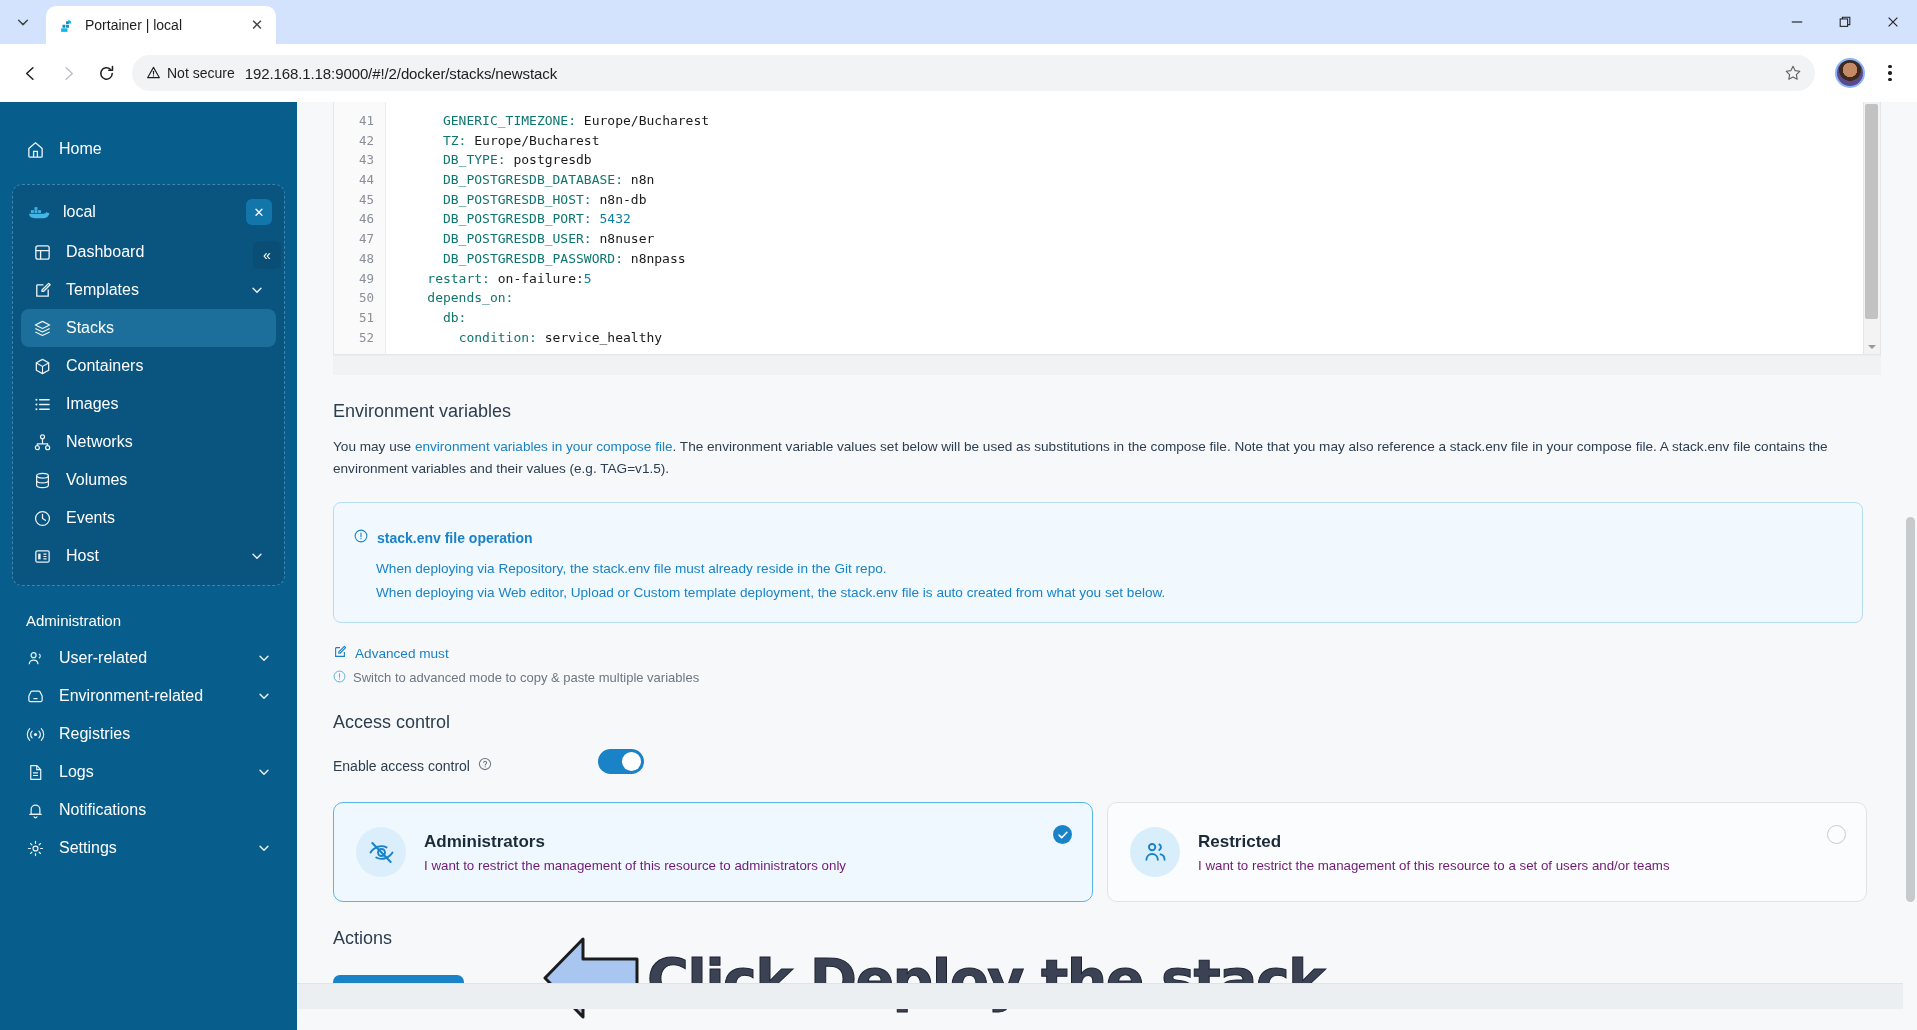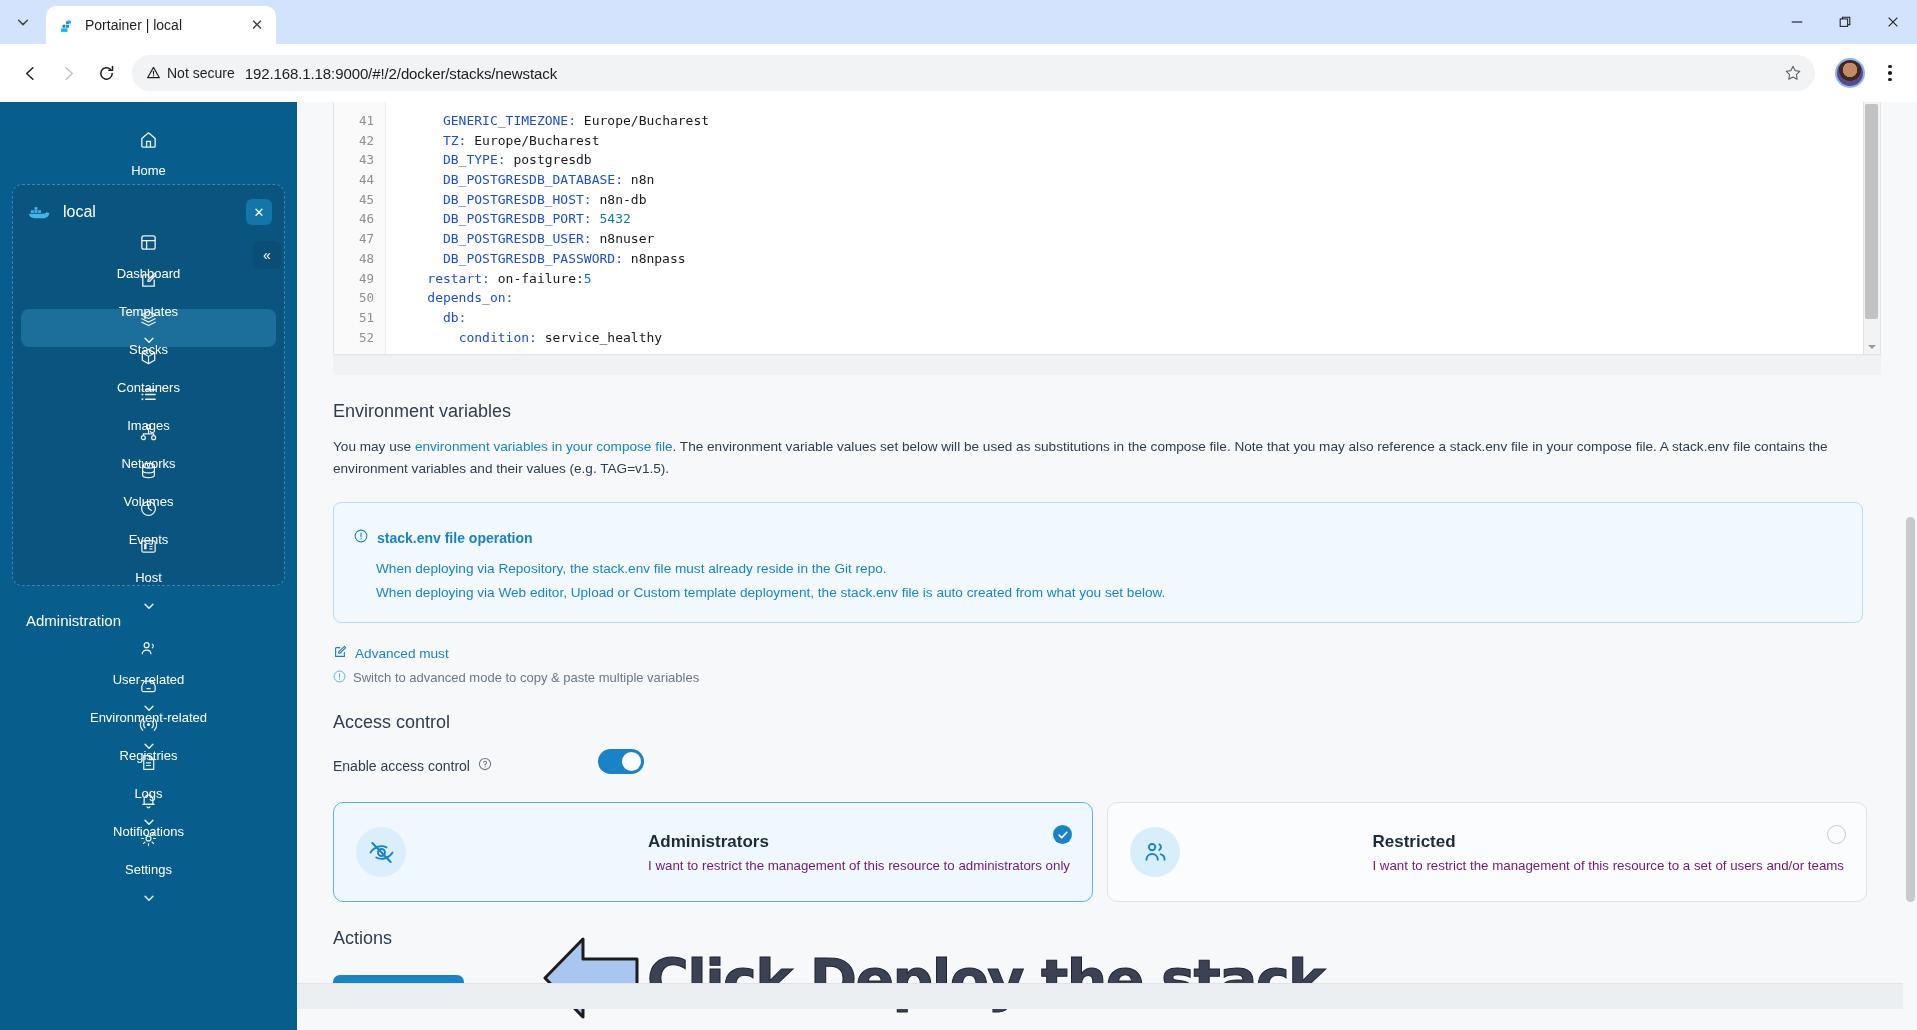--- a/index.html
+++ b/index.html
@@ -121,21 +121,21 @@
     position: absolute; top: 139px; right: 16px;
     width: 28px; height: 28px; border-radius: 6px;
     background: #0b4e75; display: flex;
     align-items: center; justify-content: center;
     color: #ffffff; font-size: 14px;
   }
 
   .nav-link {
     display: flex; align-items: center; gap: 14px;
     height: 38px; margin: 0 14px; padding: 0 12px;
-    border-radius: 8px; font-size: 13px; color: #ffffff; flex-direction: column;
+    border-radius: 8px; font-size: 16px; color: #ffffff;
   }
   .nav-link .ico { width: 19px; height: 19px; flex: 0 0 19px; opacity: .92; }
   .nav-link .lbl { flex: 1; white-space: nowrap; }
   .nav-link .chev { width: 14px; height: 14px; flex: 0 0 14px; opacity: .9; }
 
   .env-group {
     margin: 16px 12px 0 12px;
     border: 1px dashed #3d86ae; border-radius: 10px;
     background: #0a5480; padding: 6px 0 10px 0;
   }
@@ -184,21 +184,21 @@
     font-size: 12.5px; color: #8a8f98;
   }
   .code {
     flex: 1; padding: 9px 0 0 10px; overflow: hidden;
     font-family: "DejaVu Sans Mono", monospace; font-size: 13px;
   }
   .code div {
     height: 19.7px; line-height: 19.7px; white-space: pre;
     color: #1f2430;
   }
-  .k { color: #1d4ed8; }
+  .k { color: #0f766e; }
   .v { color: #1a1a1a; }
   .n { color: #0a7ea4; }
   .editor-scroll {
     position: absolute; right: 0; top: 0; bottom: 0; width: 17px;
     background: #f3f3f3; border-left: 1px solid #e6e6e6;
   }
   .editor-thumb {
     position: absolute; right: 2px; top: 2px; width: 13px; height: 215px;
     background: #c2c2c2; border-radius: 2px;
   }
@@ -261,21 +261,21 @@
     content: ""; position: absolute; right: 3px; top: 3px;
     width: 19px; height: 19px; border-radius: 50%; background: #ffffff;
   }
 
   .cards {
     display: flex; gap: 14px; margin-top: 28px; max-width: 1534px;
   }
   .card {
     flex: 1; border: 1px solid #dfe3e8; border-radius: 10px;
     background: #fbfcfd; padding: 20px 22px; display: flex;
-    align-items: center; gap: 18px; position: relative; min-height: 100px; justify-content: space-between;
+    align-items: center; gap: 18px; position: relative; min-height: 100px;
   }
   .card.selected { border: 1px solid #5ab4e8; background: #eff8fe; }
   .card-ico {
     width: 50px; height: 50px; border-radius: 50%; background: #d9eefb;
     display: flex; align-items: center; justify-content: center;
     flex: 0 0 50px;
   }
   .card.selected .card-ico { background: #daeefb; }
   .card-title { font-size: 17px; font-weight: 700; color: #1c2b3a; }
   .card-desc { font-size: 13.3px; color: #701a75; margin-top: 6px; }

